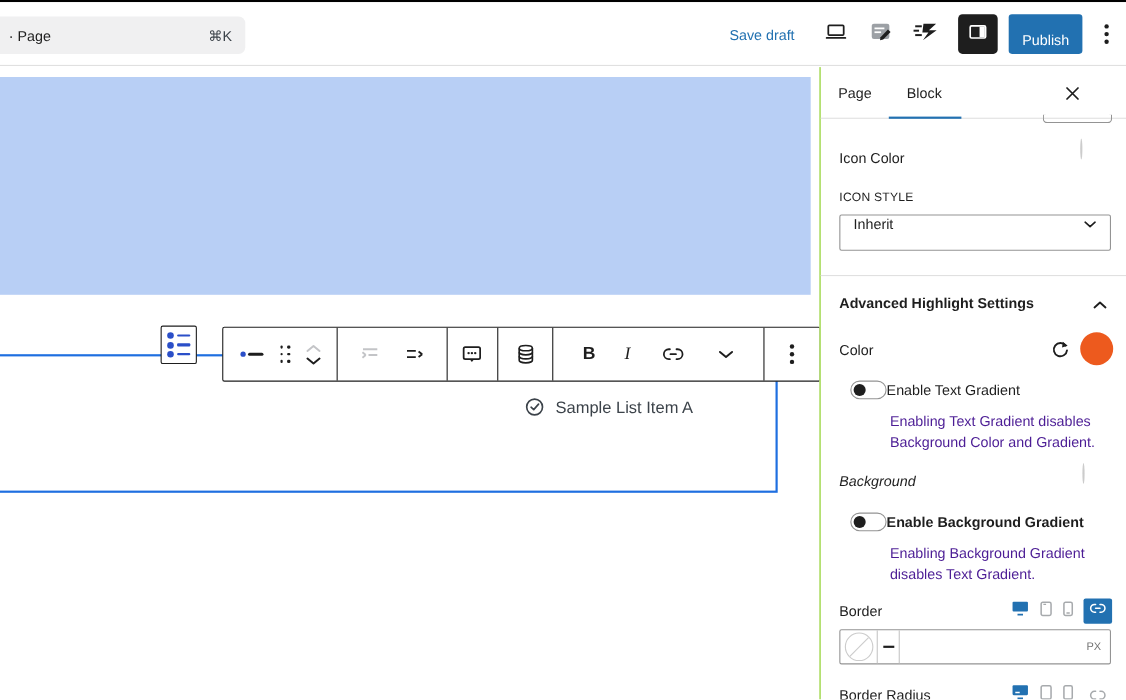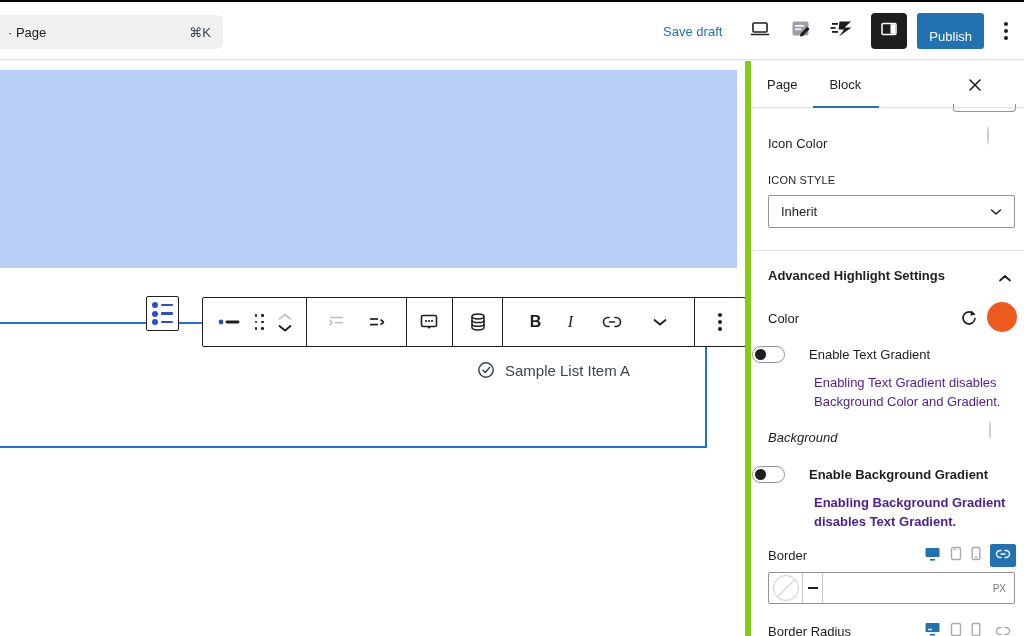--- a/index.html
+++ b/index.html
@@ -71,46 +71,46 @@
   .tb-sec { display:flex; align-items:center; justify-content:space-evenly; border-right:1px solid #1e1e1e; }
   .tb-sec:last-child { border-right:none; }
   .tb-btn { display:flex; align-items:center; justify-content:center; cursor:pointer; }
   .mover { display:flex; flex-direction:column; align-items:center; justify-content:center; gap:1px; }
   .drag-dots { display:grid; grid-template-columns:4px 4px; grid-auto-rows:4px; gap:2.5px; }
   .drag-dots i { width:2.5px; height:2.5px; border-radius:50%; background:#1e1e1e; margin:auto; }
   .bold-glyph { font-size:16px; font-weight:bold; color:#1e1e1e; }
   .italic-glyph { font-size:16px; font-style:italic; font-family:"Liberation Serif",serif; color:#1e1e1e; }
 
   
-  .sidebar { left:745px; top:61px; width:250px; height:575px; background:#fff; border-left:6px solid #84cc16; }
+  .sidebar { left:745px; top:61px; width:250px; height:575px; background:#fff; border-left:1px solid #84cc16; }
   .sb-tabs { left:0; top:0; width:279px; height:47px; border-bottom:1px solid #e0e0e0; display:flex; align-items:center; }
   .sb-tab { font-size:13px; color:#1e1e1e; cursor:pointer; padding:0 16px; height:100%; display:flex; align-items:center; }
   .sb-tab.active { font-weight:500; }
   .tab-underline { left:62px; top:44.5px; width:66px; height:2.5px; background:#2271b1; }
   .sb-close { right:10px; top:14px; width:20px; height:20px; display:flex; align-items:center; justify-content:center; cursor:pointer; }
   .partial-ctrl { left:202px; top:43px; width:63px; height:8px; border:1px solid #949494; border-top:none; border-radius:0 0 4px 4px; }
 
   .sb-label { font-size:13px; color:#1e1e1e; }
   .sb-subhead { font-size:11px; font-weight:500; text-transform:uppercase; color:#1e1e1e; letter-spacing:.2px; }
   .sb-help { font-size:13px; color:#4c1d95; line-height:19px; width:205px; }
   .no-color { border-radius:50%; border:1px solid #ccc; position:relative; overflow:hidden; }
   .no-color::after { content:""; position:absolute; left:-20%; top:50%; width:140%; height:1px; background:#ccc; transform:rotate(-45deg); }
   .swatch-orange { width:30px; height:30px; border-radius:50%; background:#ed5a1e; cursor:pointer; }
   .select-box {
     left:17px; width:247px; height:33px; border:1px solid #949494; border-radius:2px;
-    display:flex; align-items:center; padding:0 12px; font-size:13px; cursor:pointer; background:#fff;
+    display:flex; padding:0 12px; font-size:13px; cursor:pointer; background:#fff;
   }
   .select-box .sel-val { flex:1; }
   .sb-sep { left:0; width:279px; height:1px; background:#e0e0e0; }
   .toggle {
     width:33px; height:17px; border:1px solid #949494; border-radius:9px; background:#fff;
     position:relative; cursor:pointer; flex:0 0 auto;
   }
   .toggle::after { content:""; position:absolute; left:2px; top:2px; width:11px; height:11px; border-radius:50%; background:#1e1e1e; }
-  .toggle-row { display:flex; align-items:center; gap:24px; left:1px; }
+  .toggle-row { display:flex; align-items:center; gap:0; left:27px; }
   .dev-icons { display:flex; align-items:center; gap:9px; }
   .link-btn-active { width:26px; height:23px; border-radius:2px; background:#2271b1; display:flex; align-items:center; justify-content:center; cursor:pointer; }
   .border-input {
     left:17px; width:247px; height:32px; border:1px solid #949494; border-radius:2px;
     display:flex; align-items:center; background:#fff;
   }
   .border-input .cell-icon { width:34px; height:100%; display:flex; align-items:center; justify-content:center; border-right:1px solid #c6c6c6; }
   .border-input .cell-dash { width:20px; height:100%; display:flex; align-items:center; justify-content:center; border-right:1px solid #c6c6c6; }
   .border-input .dash { width:10px; height:2px; background:#1e1e1e; }
   .border-input .cell-input { flex:1; height:100%; display:flex; align-items:center; justify-content:flex-end; padding-right:8px; }
@@ -373,21 +373,21 @@
 
   
   <span class="abs sb-label" style="left:17px; top:369px;font-style:italic;">Background</span>
   <span class="abs no-color" style="left:236px; top:361px; width:30px; height:30px;"></span>
 
   
   <div class="abs toggle-row" style="top:405px;font-weight:bold;">
     <span class="toggle"></span>
     <span class="sb-label">Enable Background Gradient</span>
   </div>
-  <div class="abs sb-help" style="left:63px; top:432px;font-weight:bold;">Enabling Background Gradient disables Text Gradient.</div>
+  <div class="abs sb-help" style="left:63px; top:432px;">Enabling Background Gradient disables Text Gradient.</div>
 
   
   <span class="abs sb-label" style="left:17px; top:487px;">Border</span>
   <div class="abs dev-icons" style="left:173px; top:483px;">
     <span>
       <svg width="17" height="16" viewBox="0 0 17 16" fill="none">
         <rect x="1.5" y="2" width="14" height="9" rx="1" fill="#2271b1"></rect>
         <path d="M6 13.8 H11" stroke="#2271b1" stroke-width="1.6"></path>
       </svg>
     </span>

